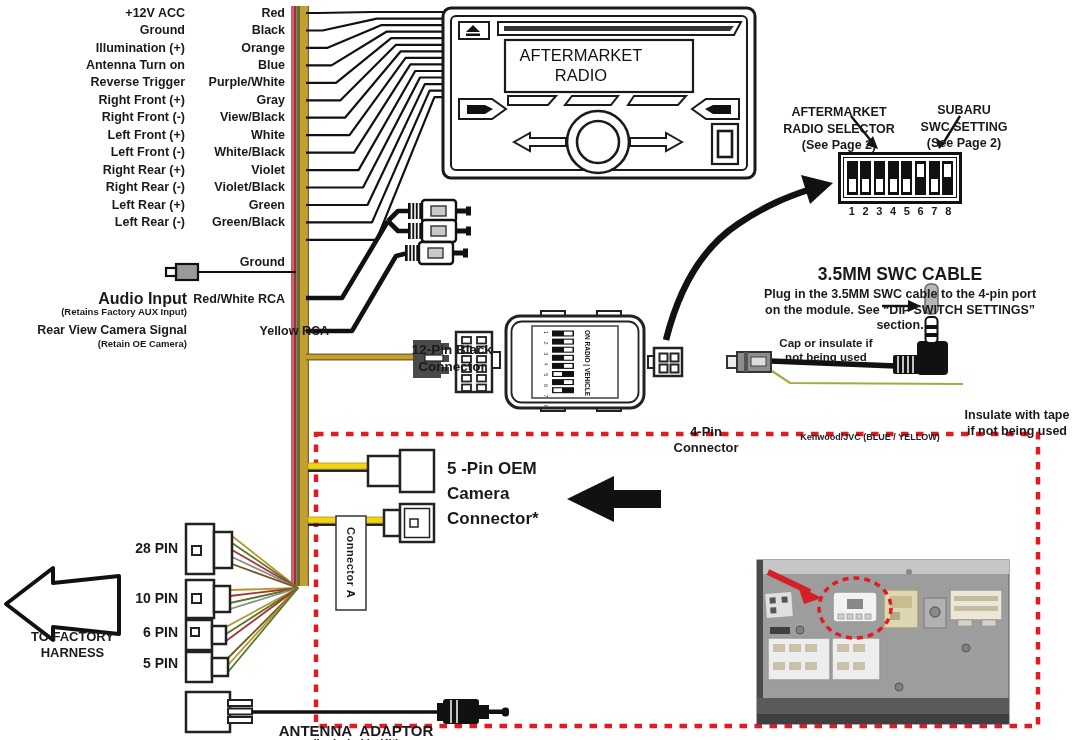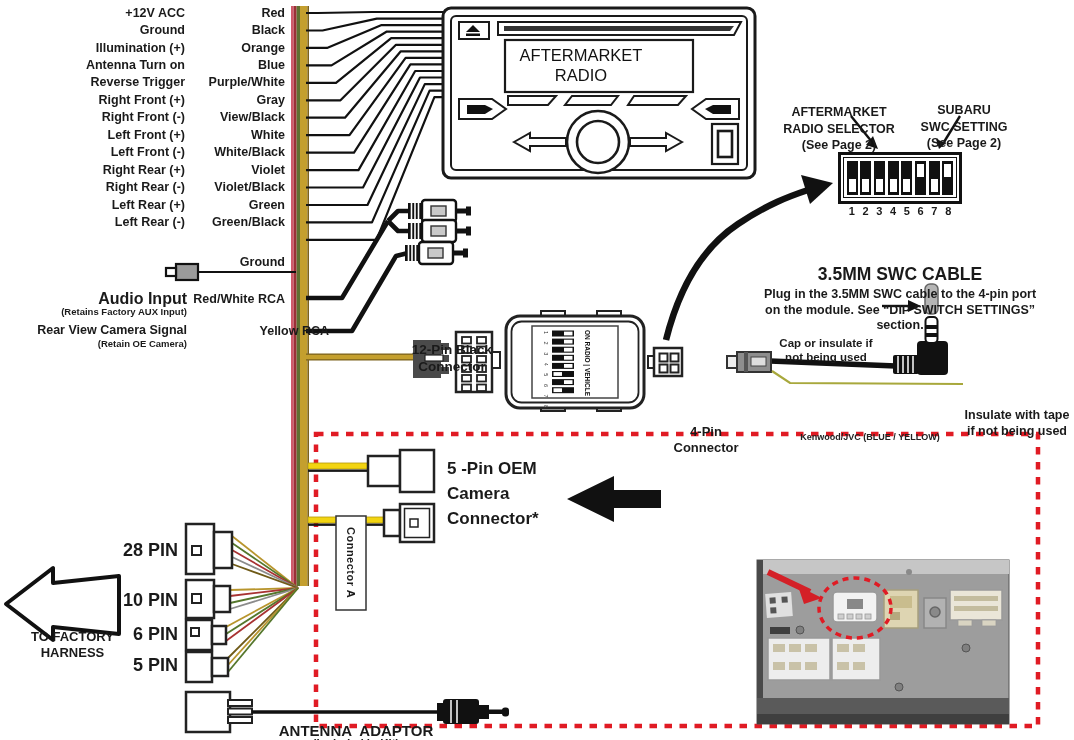--- a/index.html
+++ b/index.html
@@ -28,21 +28,21 @@
   .dip.down::after{bottom:3px;}
   .dip.up::after{top:3px;}
   #dip-numbers{position:absolute;left:841px;top:205px;width:118px;display:flex;
                justify-content:space-evenly;font-size:11px;font-weight:700;z-index:2;}
   
   #note{left:668px;top:444px;width:364px;font-size:19.5px;font-weight:600;line-height:1.27;}
   #note .bold{font-weight:800;}
   
   #connector-a{left:336px;top:516px;width:30px;height:94px;display:flex;align-items:center;justify-content:center;
                writing-mode:vertical-rl;font-size:11px;font-weight:600;letter-spacing:.5px;}
-  .pinlbl{font-size:18px;font-weight:600;text-align:right;width:78px;left:100px;}
+  .pinlbl{font-size:14px;font-weight:600;text-align:right;width:78px;left:100px;}
   .ctr{text-align:center;margin-top:44px;}
 </style>
 </head>
 <body>
 
 <div id="canvas">
 
 <svg id="art" width="1074" height="740" viewBox="0 0 1074 740">
   <defs>
     <g id="rca">

